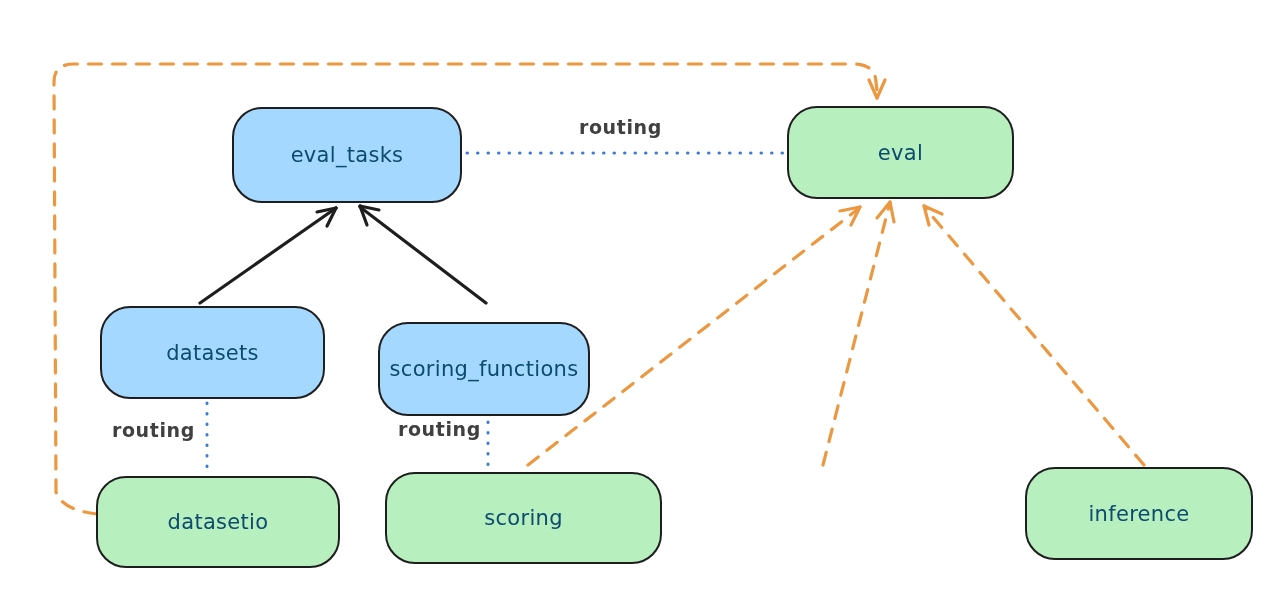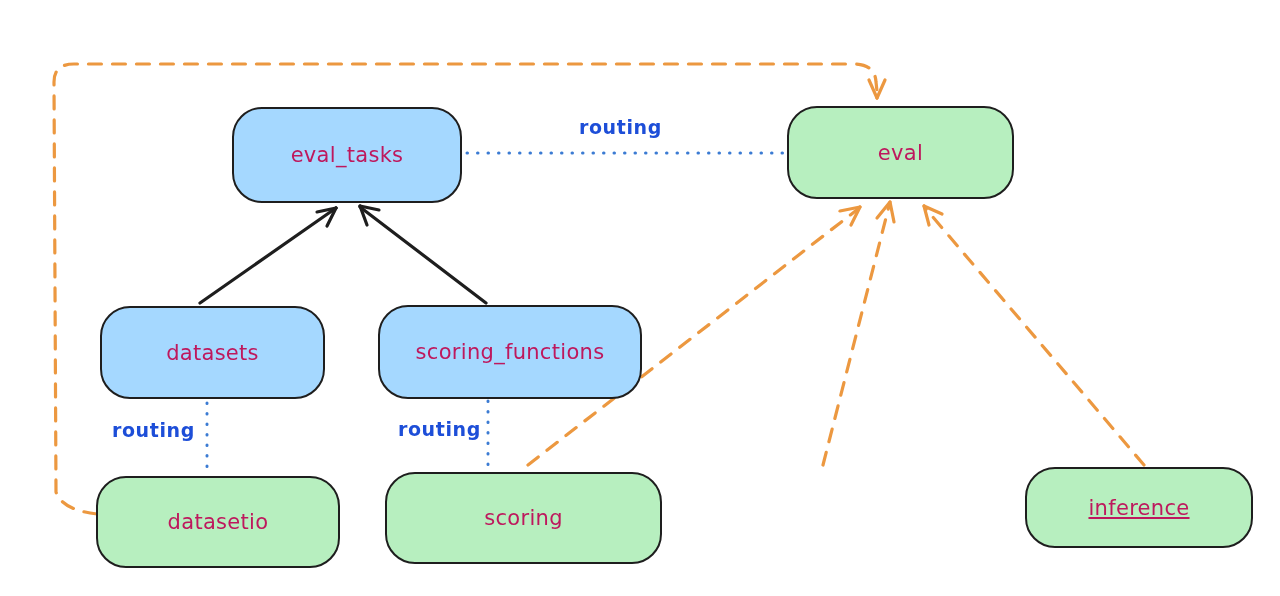--- a/index.html
+++ b/index.html
@@ -22,41 +22,41 @@
     height: 596px;
   }
   .node {
     position: absolute;
     display: flex;
     align-items: center;
     justify-content: center;
     border: 2.5px solid #1e1e1e;
     border-radius: 30px;
     font-size: 21px;
-    color: #be185d;
+    color: #0c4a6e;
     letter-spacing: 0.3px;
     box-sizing: border-box;
   }
   .node.blue  { background: #a5d8ff; }
   .node.green { background: #b7efbf; }
 
   #node-eval_tasks        { left: 232px;  top: 107px; width: 230px; height: 96px; }
   #node-eval              { left: 787px;  top: 106px; width: 227px; height: 93px; }
   #node-datasets          { left: 100px;  top: 306px; width: 225px; height: 93px; }
-  #node-scoring_functions { left: 378px;  top: 305px; width: 264px; height: 94px; }
+  #node-scoring_functions { left: 378px;  top: 322px; width: 212px; height: 94px; }
   #node-datasetio         { left: 96px;   top: 476px; width: 244px; height: 92px; }
   #node-scoring           { left: 385px;  top: 472px; width: 277px; height: 92px; }
   #node-agents            { left: 711px;  top: 469px; width: 229px; height: 95px; }
-  #node-inference         { left: 1025px; top: 467px; width: 228px; height: 81px; text-decoration: underline; }
+  #node-inference         { left: 1025px; top: 467px; width: 228px; height: 93px; }
 
   .edge-label {
     position: absolute;
     font-size: 19px;
     font-weight: 700;
-    color: #1d4ed8;
+    color: #404040;
     letter-spacing: 0.6px;
   }
   #label-routing-top  { left: 579px; top: 116px; }
   #label-routing-left { left: 112px; top: 419px; }
   #label-routing-mid  { left: 398px; top: 418px; }
 </style>
 </head>
 <body>
 
 <div id="canvas">

